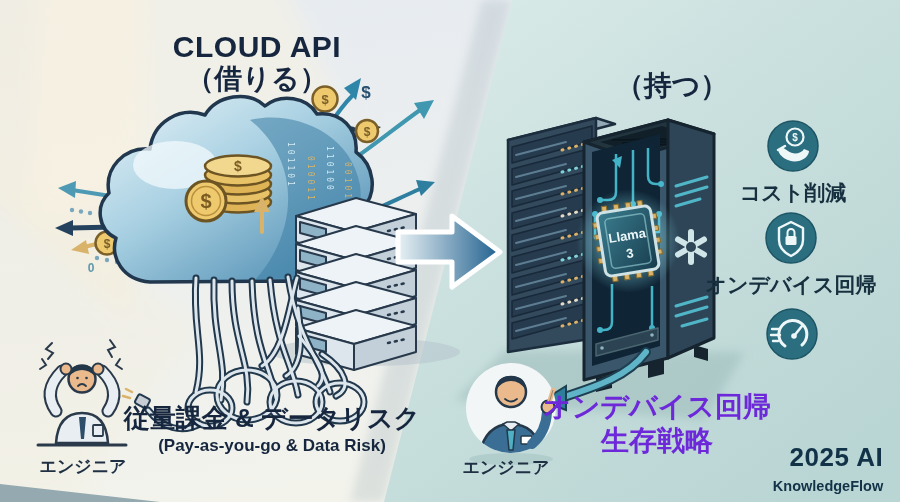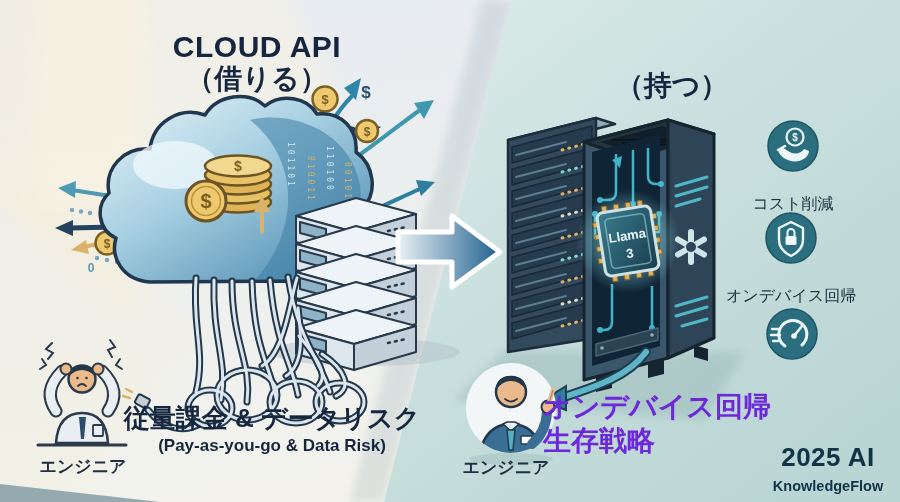--- a/index.html
+++ b/index.html
@@ -1,31 +1,31 @@
 <!DOCTYPE html>
 <html><head>
 <meta charset="utf-8">
 <style>
   html,body{margin:0;padding:0;background:#dfe5e8;}
   .stage{position:relative;width:900px;height:502px;overflow:hidden;
          font-family:"Liberation Sans","DejaVu Sans",sans-serif;}
   .stage svg.layer{position:absolute;left:0;top:0;}
-  .txt{position:absolute;transform:translateX(-50%);color:#16263e;text-align:left;
+  .txt{position:absolute;transform:translateX(-50%);color:#16263e;text-align:center;
        white-space:nowrap;line-height:1.15;}
   .ttl{font-size:30px;font-weight:800;letter-spacing:.5px;}
   .sub{font-size:28px;font-weight:800;}
   .cap-jp{font-size:26px;font-weight:800;}
   .cap-en{font-size:17px;font-weight:700;}
   .eng{font-size:17px;font-weight:700;color:#203044;margin-top:10px;}
   .rcap{font-size:28px;font-weight:800;line-height:1.22;color:#6d28d9;}
   .benefit{position:absolute;transform:translateX(-50%);display:flex;flex-direction:column;
            align-items:center;width:170px;}
-  .benefit .blabel{margin-top:22px;font-size:16px;font-weight:400;color:#17303f;white-space:nowrap;}
+  .benefit .blabel{margin-top:7px;font-size:21px;font-weight:700;color:#17303f;white-space:nowrap;}
   .footer{position:absolute;left:828px;transform:translateX(-50%);text-align:center;color:#123248;}
-  .footer .f1{font-size:26px;font-weight:800;letter-spacing:.5px;}
+  .footer .f1{font-size:26px;font-weight:800;letter-spacing:.5px;text-align:right;}
   .footer .f2{font-size:14.5px;font-weight:600;margin-top:5px;}
 </style>
 </head>
 <body>
 
 <div class="stage">
 
 <svg class="layer" width="900" height="502" viewBox="0 0 900 502">
   <defs>
     <linearGradient id="bgLeft" x1="0" y1="0" x2="0.25" y2="1">

